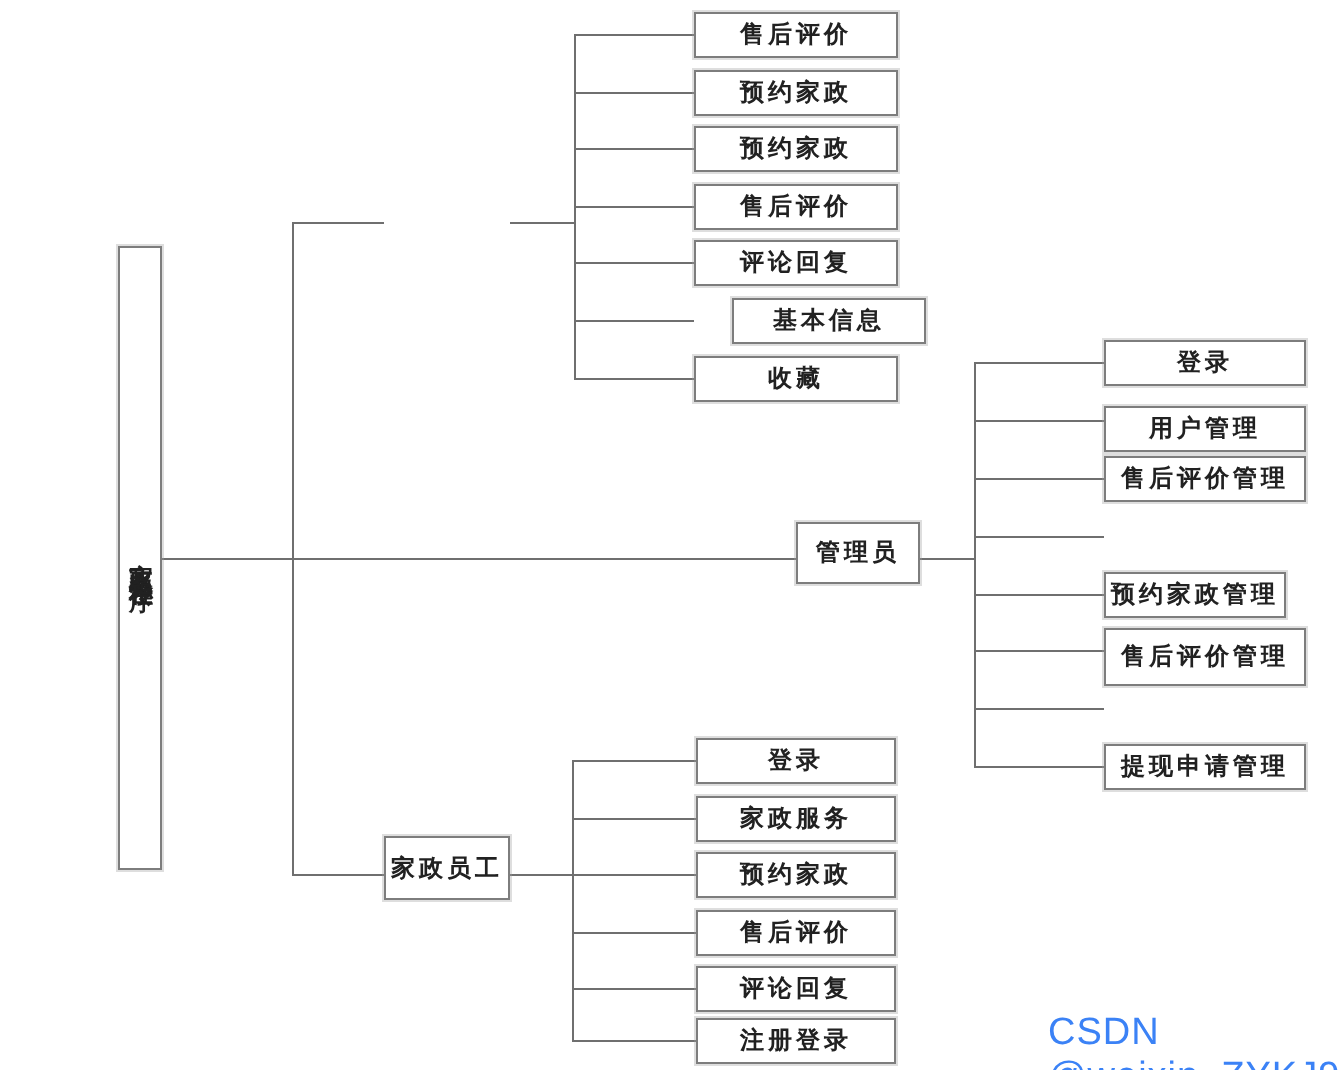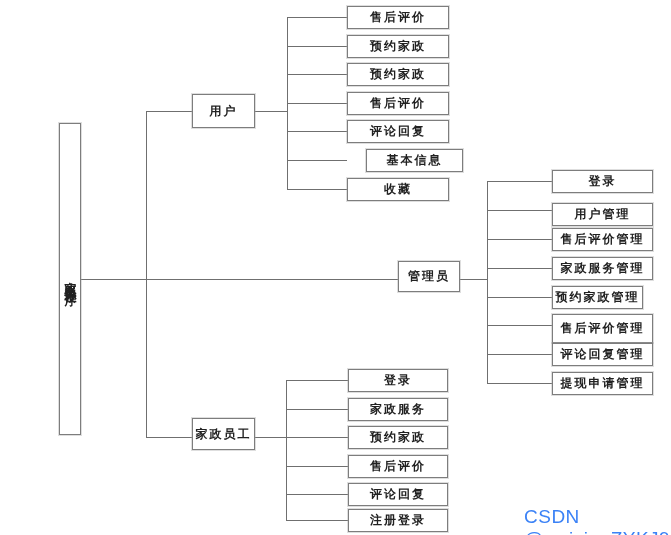--- a/index.html
+++ b/index.html
@@ -66,39 +66,36 @@
   <div class="vl" style="left:286px;top:380px;height:140px"></div>
   <div class="hl" style="left:286px;top:380px;width:62px"></div>
   <div class="hl" style="left:286px;top:409px;width:62px"></div>
   <div class="hl" style="left:286px;top:437px;width:62px"></div>
   <div class="hl" style="left:286px;top:466px;width:62px"></div>
   <div class="hl" style="left:286px;top:494px;width:62px"></div>
   <div class="hl" style="left:286px;top:520px;width:62px"></div>
 
   <div class="node root" style="left:59px;top:123px;width:22px;height:312px">家政服务小程序</div>
 
-  <div class="node" style="left:192px;top:94px;width:63px;height:34px">用户</div>
   <div class="node" style="left:398px;top:261px;width:62px;height:31px">管理员</div>
   <div class="node" style="left:192px;top:418px;width:63px;height:32px">家政员工</div>
 
   <div class="node" style="left:347px;top:6px;width:102px;height:23px">售后评价</div>
   <div class="node" style="left:347px;top:35px;width:102px;height:23px">预约家政</div>
   <div class="node" style="left:347px;top:63px;width:102px;height:23px">预约家政</div>
   <div class="node" style="left:347px;top:92px;width:102px;height:23px">售后评价</div>
   <div class="node" style="left:347px;top:120px;width:102px;height:23px">评论回复</div>
   <div class="node" style="left:366px;top:149px;width:97px;height:23px">基本信息</div>
   <div class="node" style="left:347px;top:178px;width:102px;height:23px">收藏</div>
 
   <div class="node" style="left:552px;top:170px;width:101px;height:23px">登录</div>
   <div class="node" style="left:552px;top:203px;width:101px;height:23px">用户管理</div>
   <div class="node" style="left:552px;top:228px;width:101px;height:23px">售后评价管理</div>
-  <div class="node" style="left:552px;top:257px;width:101px;height:23px">家政服务管理</div>
   <div class="node" style="left:552px;top:286px;width:91px;height:23px">预约家政管理</div>
   <div class="node" style="left:552px;top:314px;width:101px;height:29px">售后评价管理</div>
-  <div class="node" style="left:552px;top:343px;width:101px;height:23px">评论回复管理</div>
   <div class="node" style="left:552px;top:372px;width:101px;height:23px">提现申请管理</div>
 
   <div class="node" style="left:348px;top:369px;width:100px;height:23px">登录</div>
   <div class="node" style="left:348px;top:398px;width:100px;height:23px">家政服务</div>
   <div class="node" style="left:348px;top:426px;width:100px;height:23px">预约家政</div>
   <div class="node" style="left:348px;top:455px;width:100px;height:23px">售后评价</div>
   <div class="node" style="left:348px;top:483px;width:100px;height:23px">评论回复</div>
   <div class="node" style="left:348px;top:509px;width:100px;height:23px">注册登录</div>
 
   <div class="watermark">CSDN @weixin_ZYKJ985</div>

